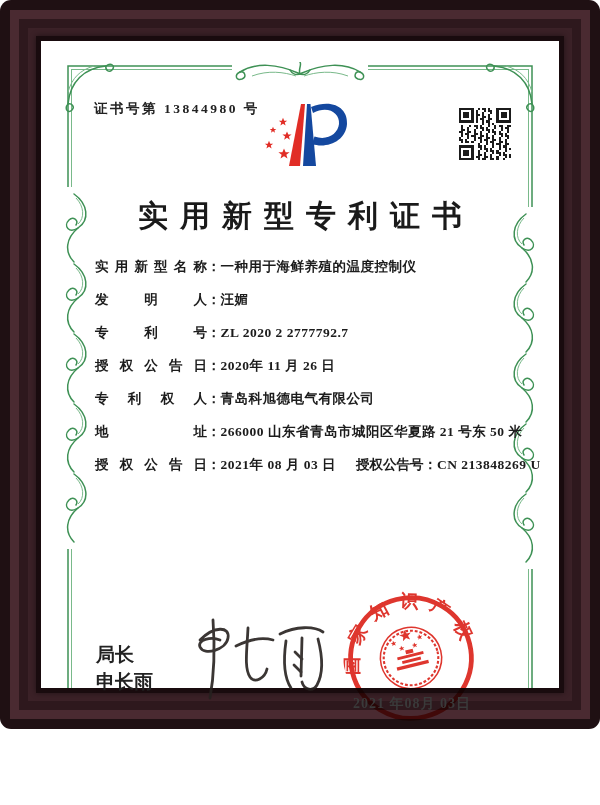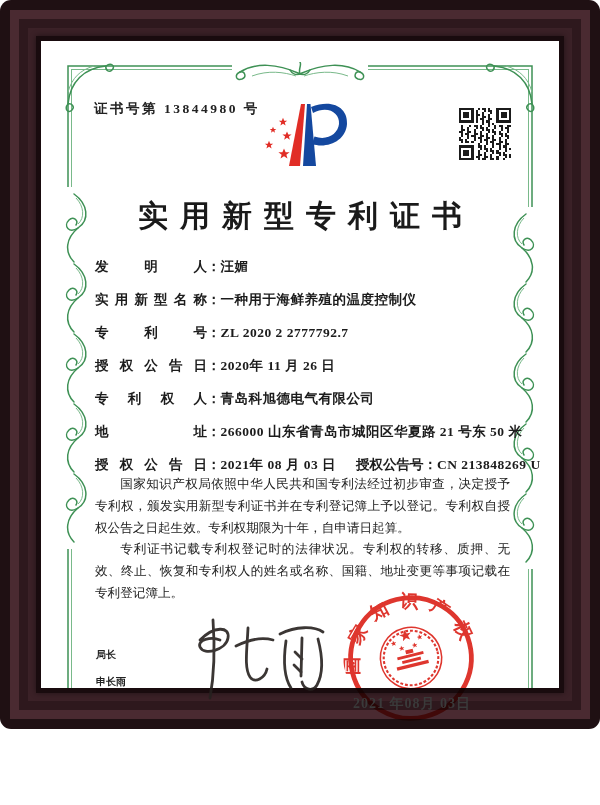--- a/index.html
+++ b/index.html
@@ -24,21 +24,21 @@
          font-size:30px; font-weight:700; letter-spacing:12px; color:#1a1a1a; text-indent:12px;}
   .fields{position:absolute; left:95px; right:84px; top:250px; font-size:13.5px; color:#1c1c1c; font-weight:600;}
   .row{height:33px; line-height:33px; white-space:nowrap;}
   .flabel{display:inline-block; width:112px; text-align:justify; text-align-last:justify; vertical-align:top;}
   .flabel2{display:inline-block; margin-left:20px;}
   .fvalue{letter-spacing:.5px;}
   .paras{position:absolute; left:95px; right:90px; top:474px; font-size:12.6px; line-height:21.8px;
          color:#222; text-align:justify;}
   .paras p{margin:0; text-indent:2em;}
   .officer{position:absolute; left:96px; top:641px; font-family:Liberation Serif, serif;
-           font-size:10px; color:#222; line-height:27px; font-weight:600;}
+           font-size:19px; color:#222; line-height:27px; font-weight:600;}
   .signature{position:absolute; left:178px; top:610px; width:150px; height:95px;}
   .seal{position:absolute; left:344px; top:591px; width:134px; height:134px;
         transform:rotate(-14deg); opacity:.95; mix-blend-mode:multiply;}
   .seal-date{position:absolute; left:346px; top:695px; width:132px; text-align:center;
              font-size:14px; letter-spacing:1px; color:#3a3a3a; font-weight:600; z-index:5;}
   .green{stroke:#3e9155; fill:none; stroke-width:1.5; stroke-linecap:round;}
   .greenlt{stroke:#79b98a; fill:none; stroke-width:1;}
 </style>
 </head>
 <body>
@@ -316,46 +316,42 @@
           <rect x="1" y="19" width="5" height="5" fill="#fff"></rect>
           <rect x="2" y="20" width="3" height="3" fill="#1b1b1b"></rect>
         </g>
     </svg>
   </div>
 
   <div class="title">实用新型专利证书</div>
 
   <div class="fields">
     <div class="row">
+      <span class="flabel">实用新型名称</span><span>：</span><span class="fvalue">一种用于海鲜养殖的温度控制仪</span>
+    </div>
+    <div class="row">
       <span class="flabel">发明人</span><span>：</span><span class="fvalue">汪媚</span>
     </div>
     <div class="row">
-      <span class="flabel">实用新型名称</span><span>：</span><span class="fvalue">一种用于海鲜养殖的温度控制仪</span>
-    </div>
-    <div class="row">
       <span class="flabel">专利号</span><span>：</span><span class="fvalue">ZL 2020 2 2777792.7</span>
     </div>
     <div class="row">
       <span class="flabel">授权公告日</span><span>：</span><span class="fvalue">2020年 11 月 26 日</span>
     </div>
     <div class="row">
       <span class="flabel">专利权人</span><span>：</span><span class="fvalue">青岛科旭德电气有限公司</span>
     </div>
     <div class="row">
       <span class="flabel">地址</span><span>：</span><span class="fvalue">266000 山东省青岛市城阳区华夏路 21 号东 50 米</span>
     </div>
     <div class="row">
       <span class="flabel">授权公告日</span><span>：</span><span class="fvalue">2021年 08 月 03 日</span><span class="flabel2">授权公告号</span><span>：</span><span class="fvalue">CN 213848269 U</span>
     </div>
   </div>
 
-  <div class="paras">
-    <p>国家知识产权局依照中华人民共和国专利法经过初步审查，决定授予专利权，颁发实用新型专利证书并在专利登记簿上予以登记。专利权自授权公告之日起生效。专利权期限为十年，自申请日起算。</p>
-    <p>专利证书记载专利权登记时的法律状况。专利权的转移、质押、无效、终止、恢复和专利权人的姓名或名称、国籍、地址变更等事项记载在专利登记簿上。</p>
-  </div>
 
   <div class="officer">
     <div>局长</div>
     <div>申长雨</div>
   </div>
 
   <svg class="signature" viewBox="0 0 150 95">
     <g fill="none" stroke="#26211f" stroke-width="2.8" stroke-linecap="round" opacity=".9">
       <path d="M22,30 C36,16 52,16 50,28 C48,40 26,46 22,37 C19,30 33,26 42,30"></path>
       <path d="M35,10 C37,38 36,66 32,88"></path>

